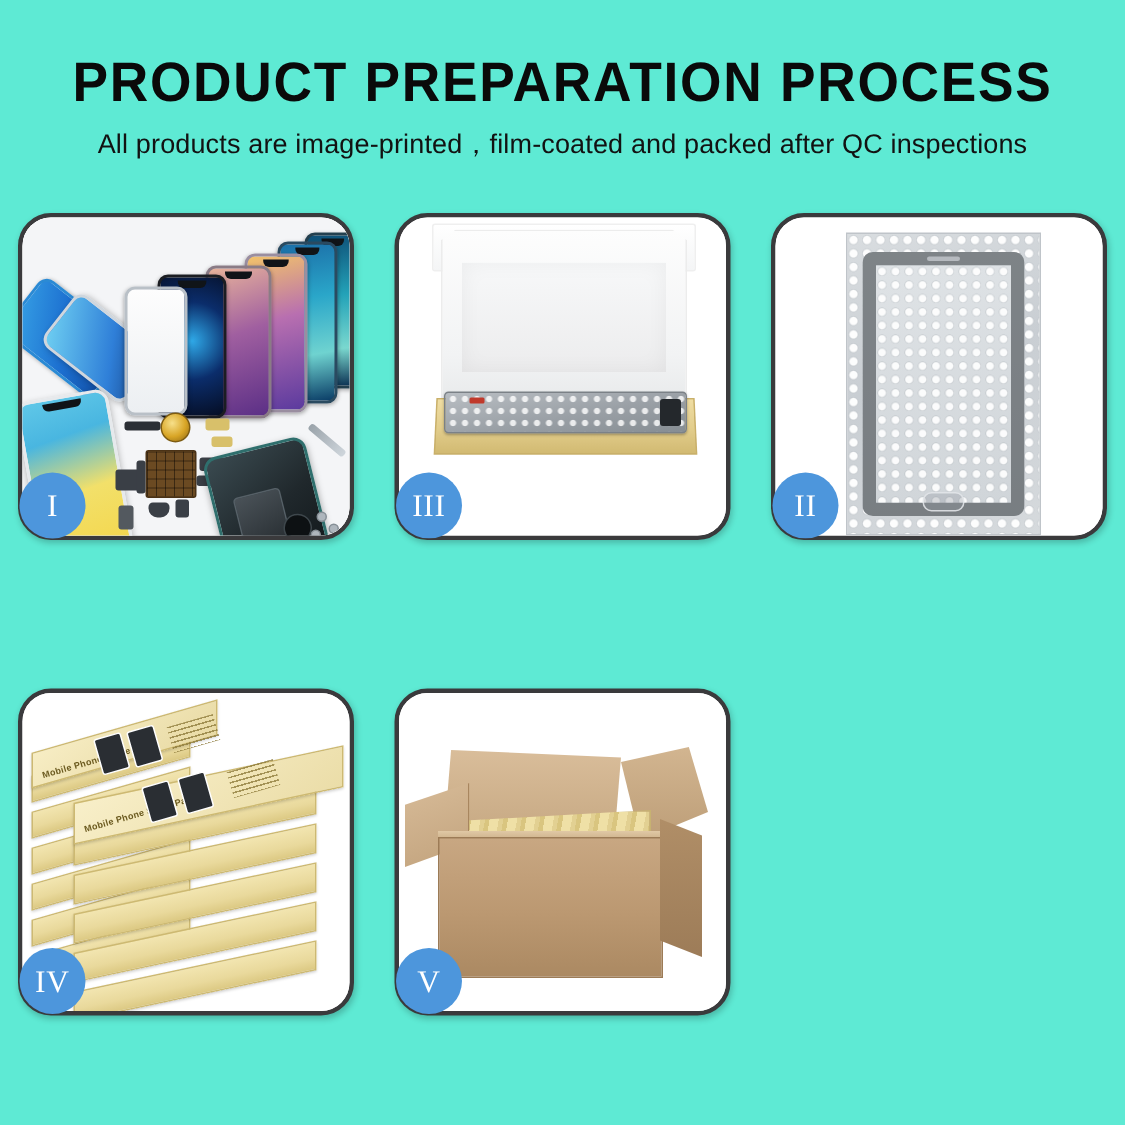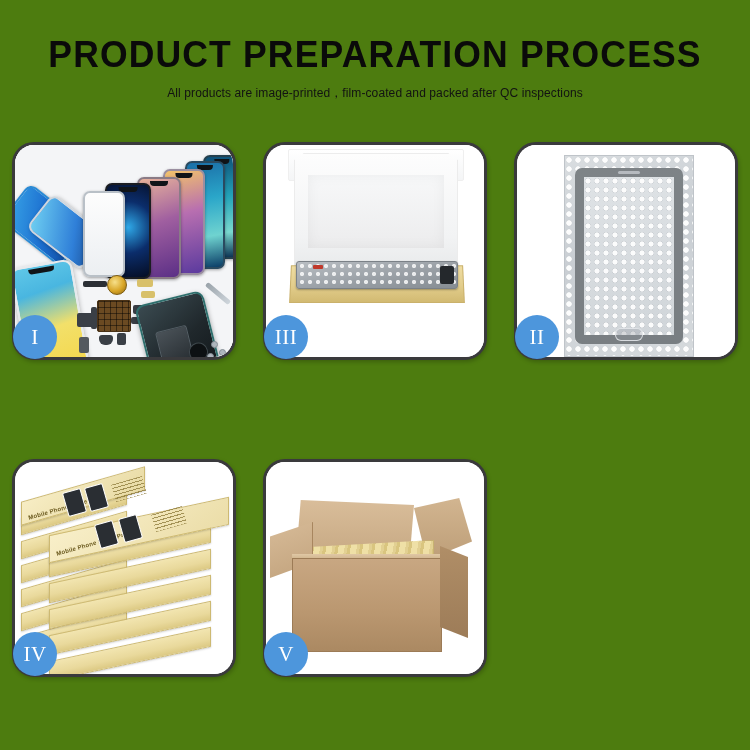--- a/index.html
+++ b/index.html
@@ -5,40 +5,40 @@
   html, body {
     margin: 0; padding: 0;
     width: 750px; height: 750px;
     background: #ffffff;
     font-family: "Liberation Sans", sans-serif;
     overflow: hidden;
   }
   #page {
     position: relative;
     width: 750px; height: 750px;
-    background: #4d7c0f;
+    background: #5eead4;
   }
 
   
   #header { position: absolute; left: 0; top: 0; width: 750px; }
   #title {
     text-align: center;
     font-family: "Liberation Sans", sans-serif;
     font-size: 37px;
     font-weight: 700;
     letter-spacing: 1.2px;
     color: #0a0a0a;
     margin-top: 36px;
     line-height: 1.0;
     transform: scaleX(0.96);
   }
   #subtitle {
     text-align: center;
     font-family: "Liberation Sans", sans-serif;
-    font-size: 12px;
+    font-size: 18px;
     font-weight: 400;
     letter-spacing: 0.1px;
     color: #121212;
     margin-top: 14px;
     line-height: 1.0;
   }
 
   
   #grid {
     position: absolute;

